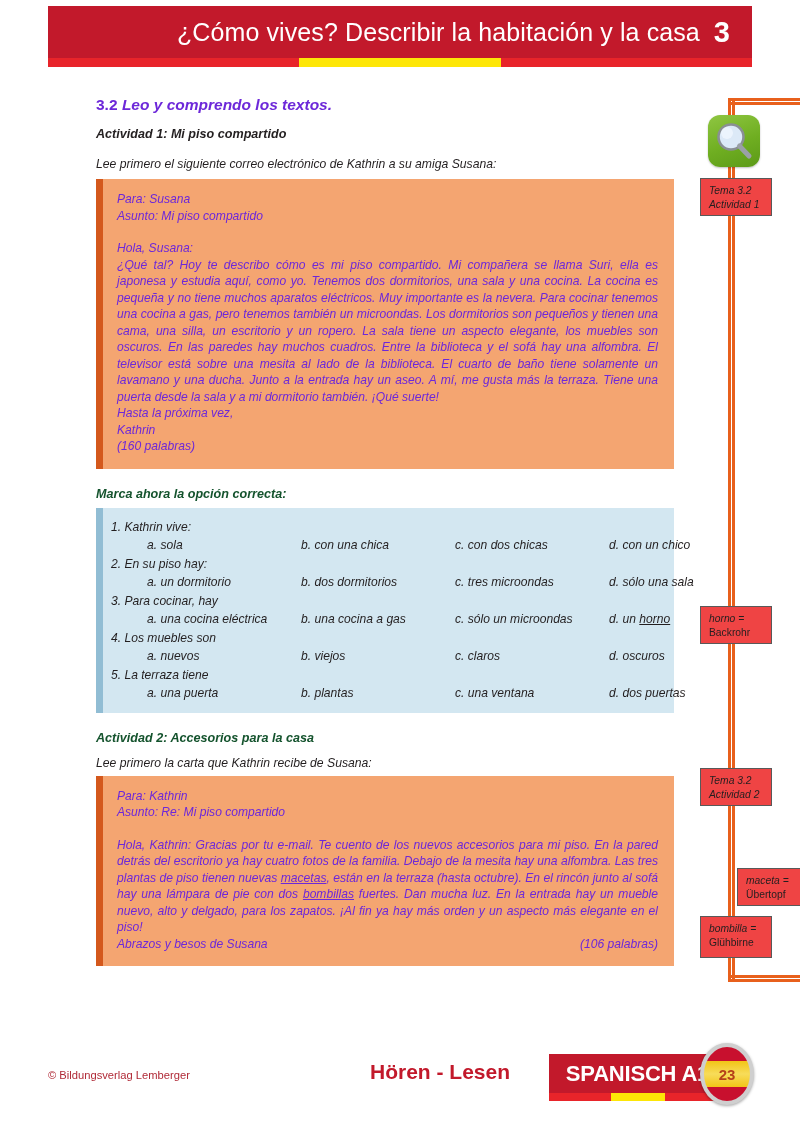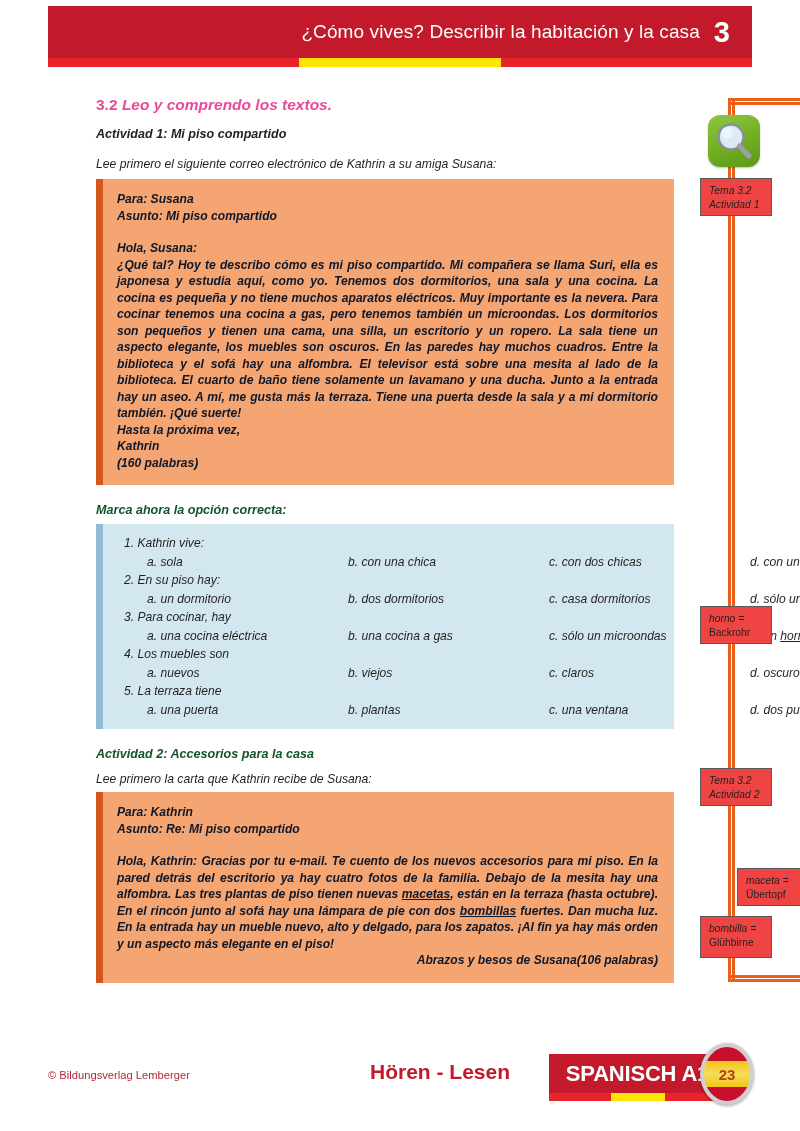--- a/index.html
+++ b/index.html
@@ -13,82 +13,81 @@
   }
 
   
   .header-wrap{position:absolute;left:48px;top:6px;width:704px;height:62px;}
   .header-bar{
     position:absolute;left:0;top:0;width:704px;height:52px;
     background:#c2192b;
     display:flex;align-items:center;justify-content:flex-end;
   }
   .header-title{
-    color:#ffffff;font-size:19px;font-weight:400;
+    color:#ffffff;font-size:25px;font-weight:400;
     letter-spacing:.1px;padding-right:14px;white-space:nowrap;
     font-family:"Liberation Sans", sans-serif;
   }
   .header-num{
     color:#ffffff;font-size:29px;font-weight:bold;padding-right:22px;
   }
   .header-stripe{position:absolute;left:0;top:52px;width:704px;height:9px;display:flex;}
   .hs-red{background:#e8242a;flex:1;}
   .hs-yellow{background:#fde607;width:202px;}
 
   
   .content{position:absolute;left:96px;top:96px;width:578px;}
 
   .sec-title{
-    font-size:15.5px;font-weight:bold;color:#ec4899;margin:0 0 13px 0;
+    font-size:15.5px;font-weight:bold;color:#6d28d9;margin:0 0 13px 0;
   }
   .sec-title .ital{font-style:italic;}
   .act-title{
     font-size:12.6px;font-weight:bold;font-style:italic;color:#231f20;
     margin:0 0 16px 0;
   }
   .lead{
     font-size:12.2px;font-style:italic;color:#231f20;margin:11px 0 8px 0;
   }
   .lead-tight{font-size:12.2px;font-style:italic;color:#231f20;margin:11px 0 6px 0;}
 
   
   .letterbox{
     background:#f4a571;
     border-left:7px solid #d4581c;
     padding:12px 16px 14px 14px;
     font-style:italic;
     font-size:12.1px;
     line-height:16.5px;
-    color:#0f172a;
+    color:#6d28d9;
     text-align:justify;
     box-sizing:border-box;
-    font-weight:bold;
   }
   .letterbox p{margin:0;}
   .letterbox .blank{height:16px;}
   .lb-head{text-align:left;}
-  .signrow{display:flex;justify-content:flex-end;}
+  .signrow{display:flex;justify-content:space-between;}
   .u{text-decoration:underline;}
 
   
   .subhead{
     font-size:12.6px;font-weight:bold;font-style:italic;color:#14532d;
     margin:18px 0 7px 0;
   }
   .answers{
     background:#d3e7f1;
     border-left:7px solid #91bdd4;
     padding:10px 0 10px 0;
     box-sizing:border-box;
     font-style:italic;
     font-size:12.1px;
     color:#231f20;
   }
-  .q-line{padding-left:21px;line-height:18.5px;}
-  .opt-row{display:flex;line-height:18.5px;padding-left:44px;gap:47px;}
+  .q-line{padding-left:8px;line-height:18.5px;}
+  .opt-row{display:flex;line-height:18.5px;padding-left:44px;}
   .opt{flex:0 0 154px;}
   .opt:last-child{flex:0 0 auto;}
 
   
   .sidebar{position:absolute;left:700px;top:98px;width:100px;height:900px;}
   .rail{position:absolute;left:28px;top:0;width:8px;height:884px;}
   .rail .r1{position:absolute;left:0;top:0;width:3px;height:100%;background:#e8601c;}
   .rail .r2{position:absolute;left:4px;top:0;width:3px;height:100%;background:#e8601c;}
   .rail-top{
     position:absolute;left:28px;top:0;width:72px;height:7px;
@@ -200,21 +199,21 @@
       <div class="opt">a. sola</div>
       <div class="opt">b. con una chica</div>
       <div class="opt">c. con dos chicas</div>
       <div class="opt">d. con un chico</div>
     </div>
 
     <div class="q-line">2. En su piso hay:</div>
     <div class="opt-row">
       <div class="opt">a. un dormitorio</div>
       <div class="opt">b. dos dormitorios</div>
-      <div class="opt">c. casa dormitorios</div>
+      <div class="opt">c. tres microondas</div>
       <div class="opt">d. sólo una sala</div>
     </div>
 
     <div class="q-line">3. Para cocinar, hay</div>
     <div class="opt-row">
       <div class="opt">a. una cocina eléctrica</div>
       <div class="opt">b. una cocina a gas</div>
       <div class="opt">c. sólo un microondas</div>
       <div class="opt">d. un <span class="u">horno</span></div>
     </div>

